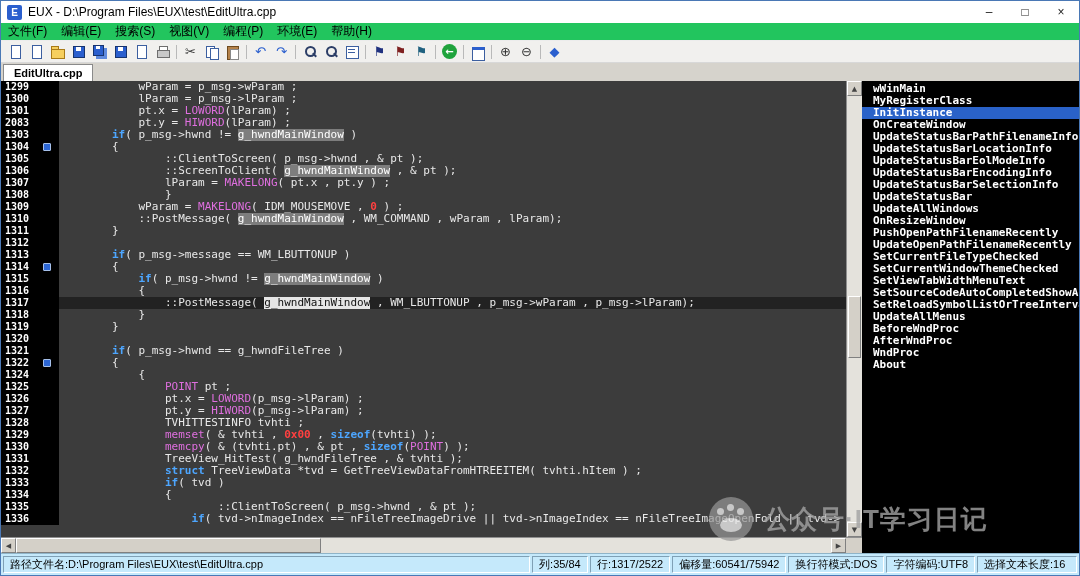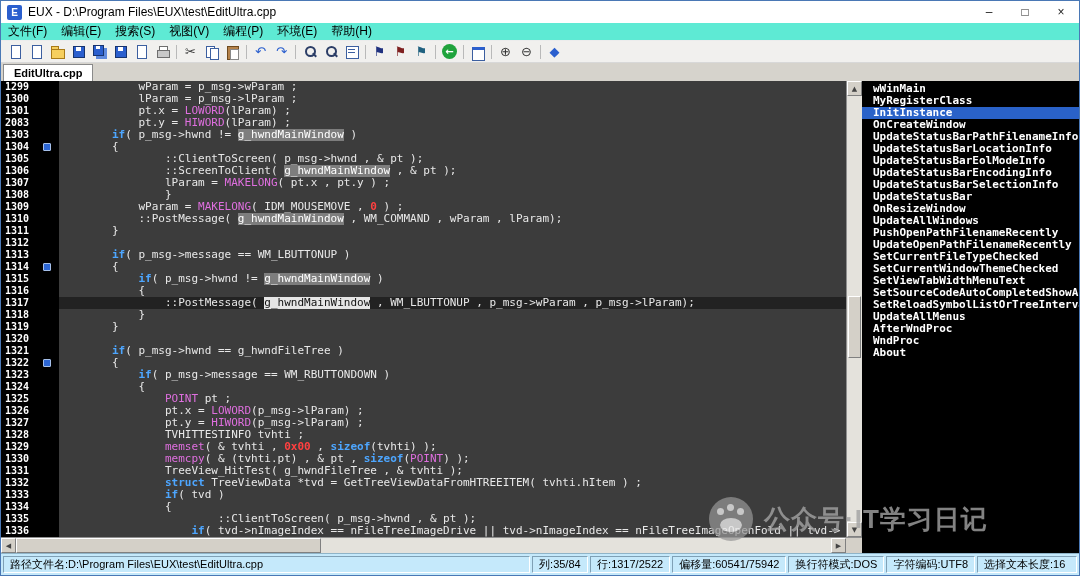--- a/index.html
+++ b/index.html
@@ -8,21 +8,21 @@
   .win{width:1080px;height:576px;border:1px solid #4a78b5;display:flex;flex-direction:column;position:relative;background:#fff}
 
   
   .titlebar{height:22px;background:#fff;display:flex;align-items:center;flex:none}
   .app-icon{width:15px;height:15px;margin:0 6px;background:#2b5fce;color:#fff;font-size:10px;font-weight:bold;
     display:flex;align-items:center;justify-content:center;border-radius:2px}
   .title-text{font-size:12px;color:#000;flex:1;white-space:nowrap;overflow:hidden}
   .winbtn{width:36px;height:22px;display:flex;align-items:center;justify-content:center;font-size:12px;color:#222}
 
   
-  .menubar{height:18px;background:#5eead4;display:flex;align-items:flex-end;font-size:12px;flex:none;border-bottom:1px solid #ececec}
+  .menubar{height:18px;background:#22c55e;display:flex;align-items:flex-end;font-size:12px;flex:none;border-bottom:1px solid #ececec}
   .menu-item{padding:0 7px;line-height:17px;white-space:nowrap;color:#000}
 
   
   .toolbar{height:22px;background:#f1f0ee;display:flex;align-items:center;padding-left:4px;flex:none;border-bottom:1px solid #d8d8d8}
   .tbtn{width:19px;height:19px;display:flex;align-items:center;justify-content:center;margin:0 1px;flex:none}
   .tsep{width:1px;height:14px;background:#b9b9b9;margin:0 3px;flex:none}
   .ig{font-family:"DejaVu Sans",sans-serif;font-size:13px;line-height:16px}
   .ic{width:16px;height:16px;position:relative}
   .ic-doc::before{content:"";position:absolute;left:3px;top:1px;width:8px;height:12px;background:#fff;border:1px solid #3c5fa0}
   .ic-folder::before{content:"";position:absolute;left:1px;top:2px;width:6px;height:4px;background:#f6cf5e;border:1px solid #a97b18;border-bottom:none}
@@ -310,24 +310,20 @@
         </div>
         <div class="row">
           <div class="gut">1321</div>
           <div class="code"><span class="sg-p">		</span><span class="sg-k">if</span><span class="sg-p">( p_msg-&gt;hwnd == g_hwndFileTree )</span></div>
         </div>
         <div class="row">
           <div class="gut">1322<span class="bm"></span></div>
           <div class="code"><span class="sg-p">		{</span></div>
         </div>
         <div class="row">
-          <div class="gut">1323</div>
-          <div class="code"><span class="sg-p">			</span><span class="sg-k">if</span><span class="sg-p">( p_msg-&gt;message == WM_RBUTTONDOWN )</span></div>
-        </div>
-        <div class="row">
           <div class="gut">1324</div>
           <div class="code"><span class="sg-p">			{</span></div>
         </div>
         <div class="row">
           <div class="gut">1325</div>
           <div class="code"><span class="sg-p">				</span><span class="sg-m">POINT</span><span class="sg-p"> pt ;</span></div>
         </div>
         <div class="row">
           <div class="gut">1326</div>
           <div class="code"><span class="sg-p">				pt.x = </span><span class="sg-m">LOWORD</span><span class="sg-p">(p_msg-&gt;lParam) ;</span></div>
@@ -382,30 +378,31 @@
         <div class="sym">wWinMain</div>
         <div class="sym">MyRegisterClass</div>
         <div class="sym sel">InitInstance</div>
         <div class="sym">OnCreateWindow</div>
         <div class="sym">UpdateStatusBarPathFilenameInfo</div>
         <div class="sym">UpdateStatusBarLocationInfo</div>
         <div class="sym">UpdateStatusBarEolModeInfo</div>
         <div class="sym">UpdateStatusBarEncodingInfo</div>
         <div class="sym">UpdateStatusBarSelectionInfo</div>
         <div class="sym">UpdateStatusBar</div>
+        <div class="sym">UpdateAllWindows</div>
         <div class="sym">OnResizeWindow</div>
-        <div class="sym">UpdateAllWindows</div>
         <div class="sym">PushOpenPathFilenameRecently</div>
         <div class="sym">UpdateOpenPathFilenameRecently</div>
         <div class="sym">SetCurrentFileTypeChecked</div>
         <div class="sym">SetCurrentWindowThemeChecked</div>
         <div class="sym">SetViewTabWidthMenuText</div>
         <div class="sym">SetSourceCodeAutoCompletedShowAfterI</div>
         <div class="sym">SetReloadSymbolListOrTreeIntervalMe</div>
         <div class="sym">UpdateAllMenus</div>
+        <div class="sym">BeforeWndProc</div>
         <div class="sym">AfterWndProc</div>
         <div class="sym">WndProc</div>
         <div class="sym">About</div>
       </div>
   </div>
 
   <div class="bottomrow">
     <div class="hscroll">
       <div class="hbtn left">◀</div>
       <div class="hthumb"></div>

